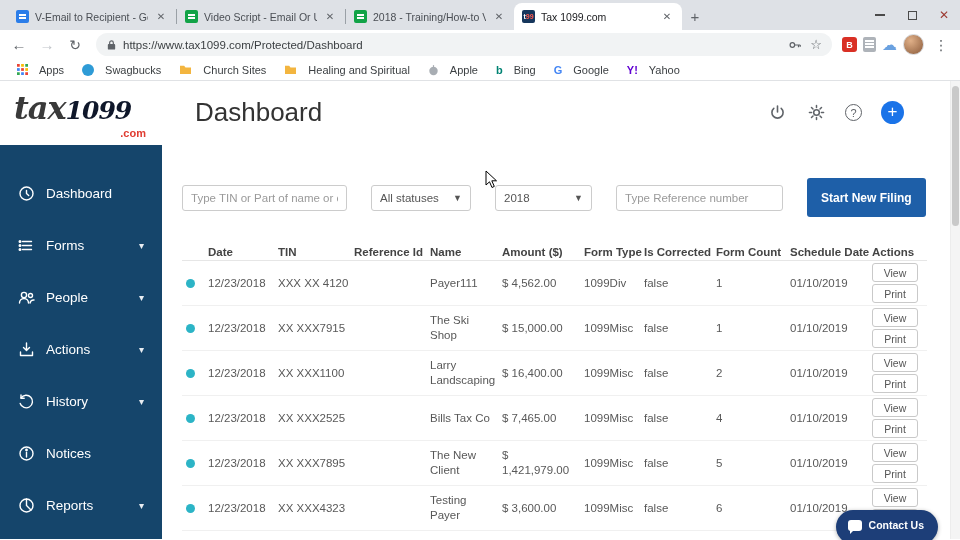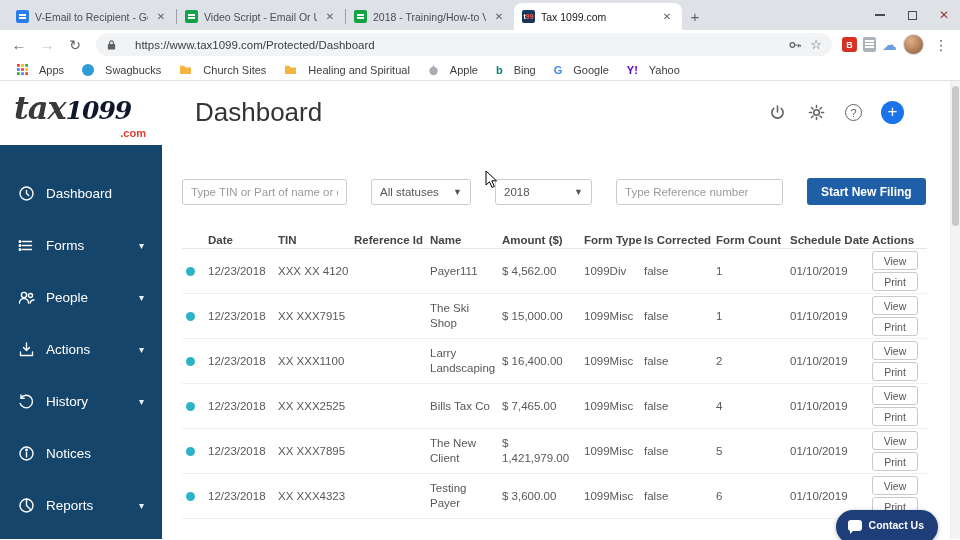--- a/index.html
+++ b/index.html
@@ -24,21 +24,21 @@
   .newtab { width:26px; height:26px; display:flex; align-items:center; justify-content:center; color:#5f6368; font-size:15px; margin-bottom:1px; }
   .wincontrols { position:absolute; right:0; top:0; height:30px; display:flex; }
   .winbtn { width:32px; height:30px; display:flex; align-items:center; justify-content:center; color:#4a4a4a; font-size:11px; }
   .winbtn .minbar { width:10px; height:1.4px; background:#4a4a4a; }
   .winbtn .maxbox { width:9px; height:9px; border:1.2px solid #4a4a4a; }
   .winbtn.close { color:#9c3a32; font-size:12px; }
 
   .navbar { height:29px; background:#fff; display:flex; align-items:center; padding:0 8px; gap:6px; }
   .navicon { font-size:15px; color:#5f6368; width:22px; text-align:center; }
   .navicon.disabled { color:#c0c4c9; }
-  .omnibox { flex:1; height:23px; background:#f1f3f4; border-radius:12px; display:flex; align-items:center; padding:0 10px; gap:18px; margin:0 4px; }
+  .omnibox { flex:1; height:23px; background:#f1f3f4; border-radius:12px; display:flex; align-items:center; padding:0 10px; gap:6px; margin:0 4px; }
   .urltext { flex:1; font-size:11.5px; color:#3c4043; white-space:nowrap; overflow:hidden; }
   .omni-right { display:flex; align-items:center; gap:8px; }
   .star { font-size:13px; color:#5f6368; }
   .ext-red { width:15px; height:15px; background:#d93025; border-radius:3px; color:#fff; font-size:9px; font-weight:bold; display:flex; align-items:center; justify-content:center; }
   .ext-page { width:13px; height:15px; background:#aeb3b9; border-radius:2px; position:relative; }
   .ext-page::after { content:""; position:absolute; left:2px; right:2px; top:3px; height:1.5px; background:#fff; box-shadow:0 3px 0 #fff, 0 6px 0 #fff; }
   .ext-cloud { font-size:15px; color:#6aa1e0; }
   .avatar { width:21px; height:21px; border-radius:50%; background:radial-gradient(circle at 35% 30%, #e0b088, #8a5a3a); border:1px solid #d4d6da; }
   .kebab { font-size:14px; color:#5f6368; padding:0 4px; letter-spacing:0; }
 
@@ -69,21 +69,21 @@
   .hicon { width:20px; height:20px; display:flex; align-items:center; justify-content:center; }
   .hicon svg { width:17px; height:17px; stroke:#5f6368; fill:none; stroke-width:1.6; stroke-linecap:round; }
   .help-circle { width:17px; height:17px; border:1.5px solid #5f6368; border-radius:50%; color:#5f6368; font-size:11px; display:flex; align-items:center; justify-content:center; }
   .plus-circle { width:23px; height:23px; background:#1a73e8; border-radius:50%; color:#fff; font-size:17px; display:flex; align-items:center; justify-content:center; padding-bottom:1px; }
 
   .filters { display:flex; align-items:center; gap:24px; margin-top:50px; }
   .f-input { height:26px; border:1px solid #ccc; border-radius:3px; font-size:11.5px; color:#555; padding:0 8px; font-family:"Liberation Sans", sans-serif; }
   .f-input::placeholder { color:#9a9a9a; }
   .f-select { height:26px; border:1px solid #ccc; border-radius:3px; font-size:11.5px; color:#555; display:flex; align-items:center; padding:0 8px; justify-content:space-between; background:#fff; }
   .f-select .caret { font-size:9px; color:#555; margin-left:6px; }
-  .btn-primary { height:27px; background:#1e5fa8; border:none; border-radius:3px; color:#fff; font-size:12px; padding:0 14px; font-family:"Liberation Sans", sans-serif; font-weight:600; }
+  .btn-primary { height:39px; background:#1e5fa8; border:none; border-radius:3px; color:#fff; font-size:12px; padding:0 14px; font-family:"Liberation Sans", sans-serif; font-weight:600; }
 
   .table { margin-top:24px; width:745px; }
   .trow { display:grid; grid-template-columns:26px 70px 76px 76px 72px 82px 60px 72px 74px 82px 55px; align-items:center; }
   .thead { height:18px; border-bottom:1px solid #e6e6e6;margin-top:26px; }
   .th { font-size:11.5px; font-weight:600; color:#444; white-space:nowrap; overflow:hidden; }
   .drow { height:45px; border-bottom:1px solid #f0f0f0; }
   .cell { font-size:11.5px; color:#585858; padding-right:4px; line-height:1.3; }
   .cell.amount { text-align:left; padding-right:14px; }
   .dotcell { display:flex; justify-content:flex-start; padding-left:4px; }
   .dot { width:9px; height:9px; border-radius:50%; background:#2cb4c6; }

